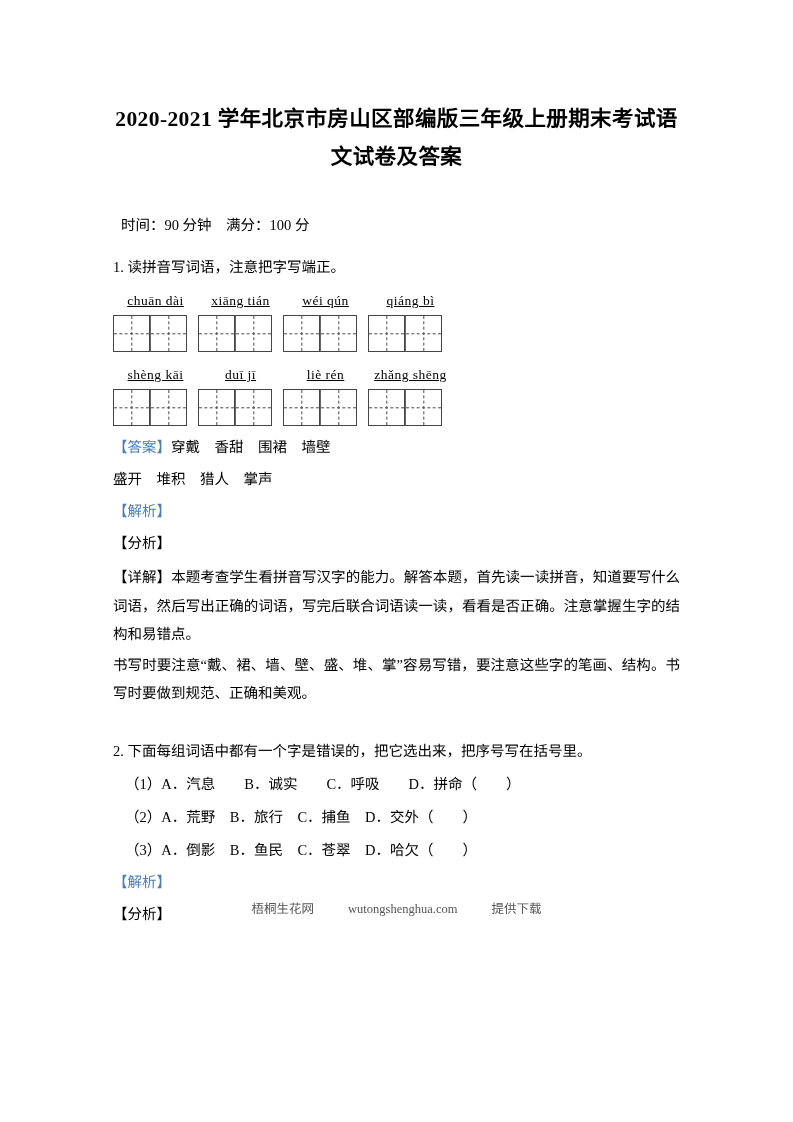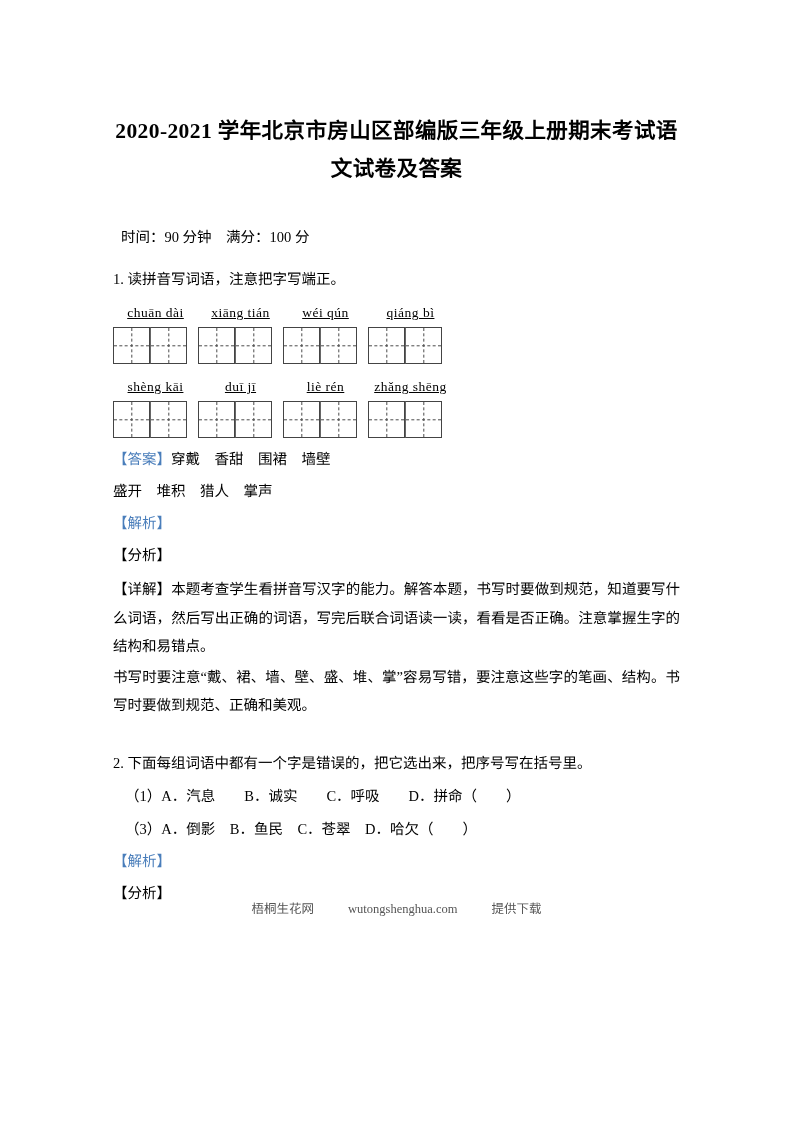--- a/index.html
+++ b/index.html
@@ -14,21 +14,21 @@
     position: relative;
     font-family: "Liberation Serif", "DejaVu Serif", serif;
     color: #000000;
     -webkit-font-smoothing: antialiased;
   }
   .page {
     position: relative;
     width: 793px;
     height: 940px;
     box-sizing: border-box;
-    padding: 16px 113px 0 113px;
+    padding: 4px 113px 0 113px;
     overflow: hidden;
   }
 
   
   .doc-title {
     margin: 0;
     padding-top: 96px;
     font-size: 21.5px;
     font-weight: bold;
     line-height: 38px;
@@ -236,29 +236,30 @@
   <p class="ans-line">盛开　堆积　猎人　掌声</p>
 
   <p class="ans-line">
     <span class="tag">【解析】</span>
   </p>
 
   <p class="ans-line">
     <span>【分析】</span>
   </p>
 
-  <p class="para">【详解】本题考查学生看拼音写汉字的能力。解答本题，书写时要做到规范，知道要写什么词语，然后写出正确的词语，写完后联合词语读一读，看看是否正确。注意掌握生字的结构和易错点。</p>
+  <p class="para">【详解】本题考查学生看拼音写汉字的能力。解答本题，首先读一读拼音，知道要写什么词语，然后写出正确的词语，写完后联合词语读一读，看看是否正确。注意掌握生字的结构和易错点。</p>
 
   <p class="para-tight">书写时要注意“戴、裙、墙、壁、盛、堆、掌”容易写错，要注意这些字的笔画、结构。书写时要做到规范、正确和美观。</p>
 
   <div class="gap-md"></div>
 
   <p class="q-line">2.  下面每组词语中都有一个字是错误的，把它选出来，把序号写在括号里。</p>
 
   <p class="opt-line">（1）A．汽息　　B．诚实　　C．呼吸　　D．拼命（　　）</p>
+  <p class="opt-line">（2）A．荒野　B．旅行　C．捕鱼　D．交外（　　）</p>
   <p class="opt-line">（3）A．倒影　B．鱼民　C．苍翠　D．哈欠（　　）</p>
 
 
   <p class="ans-line">
     <span class="tag">【解析】</span>
   </p>
 
   <p class="ans-line">
     <span>【分析】</span>
   </p>

